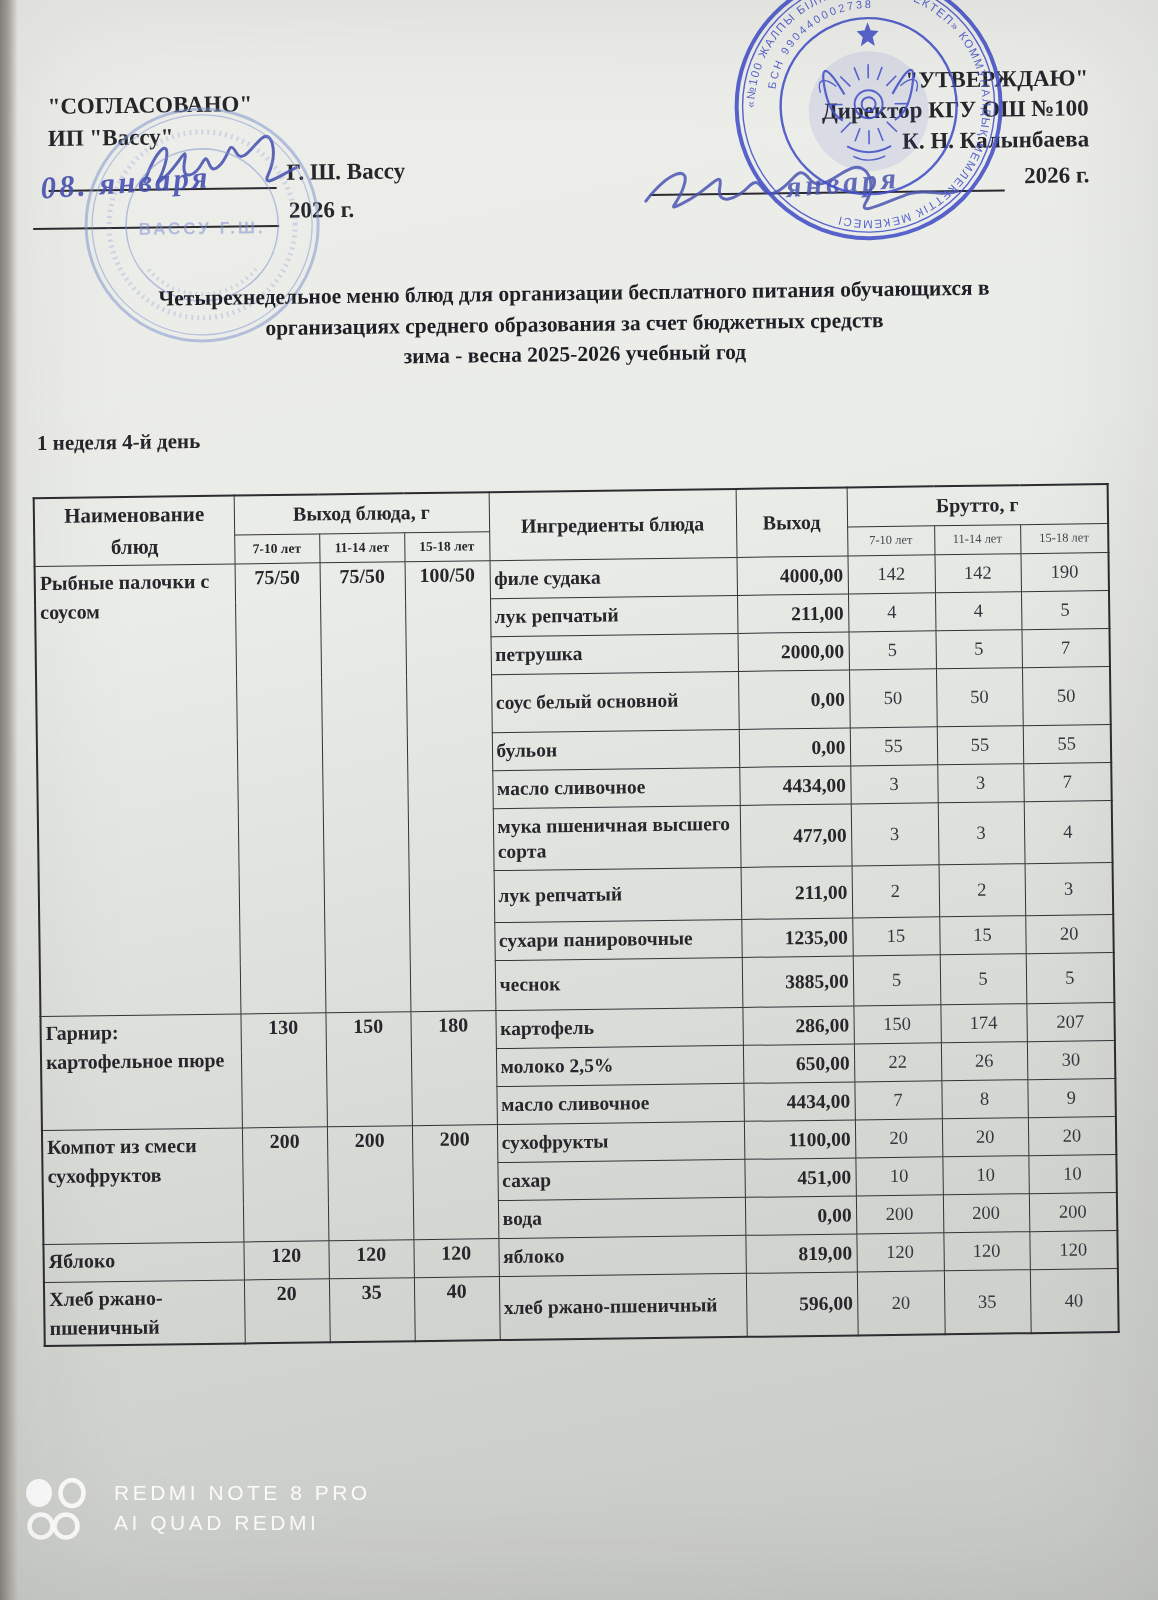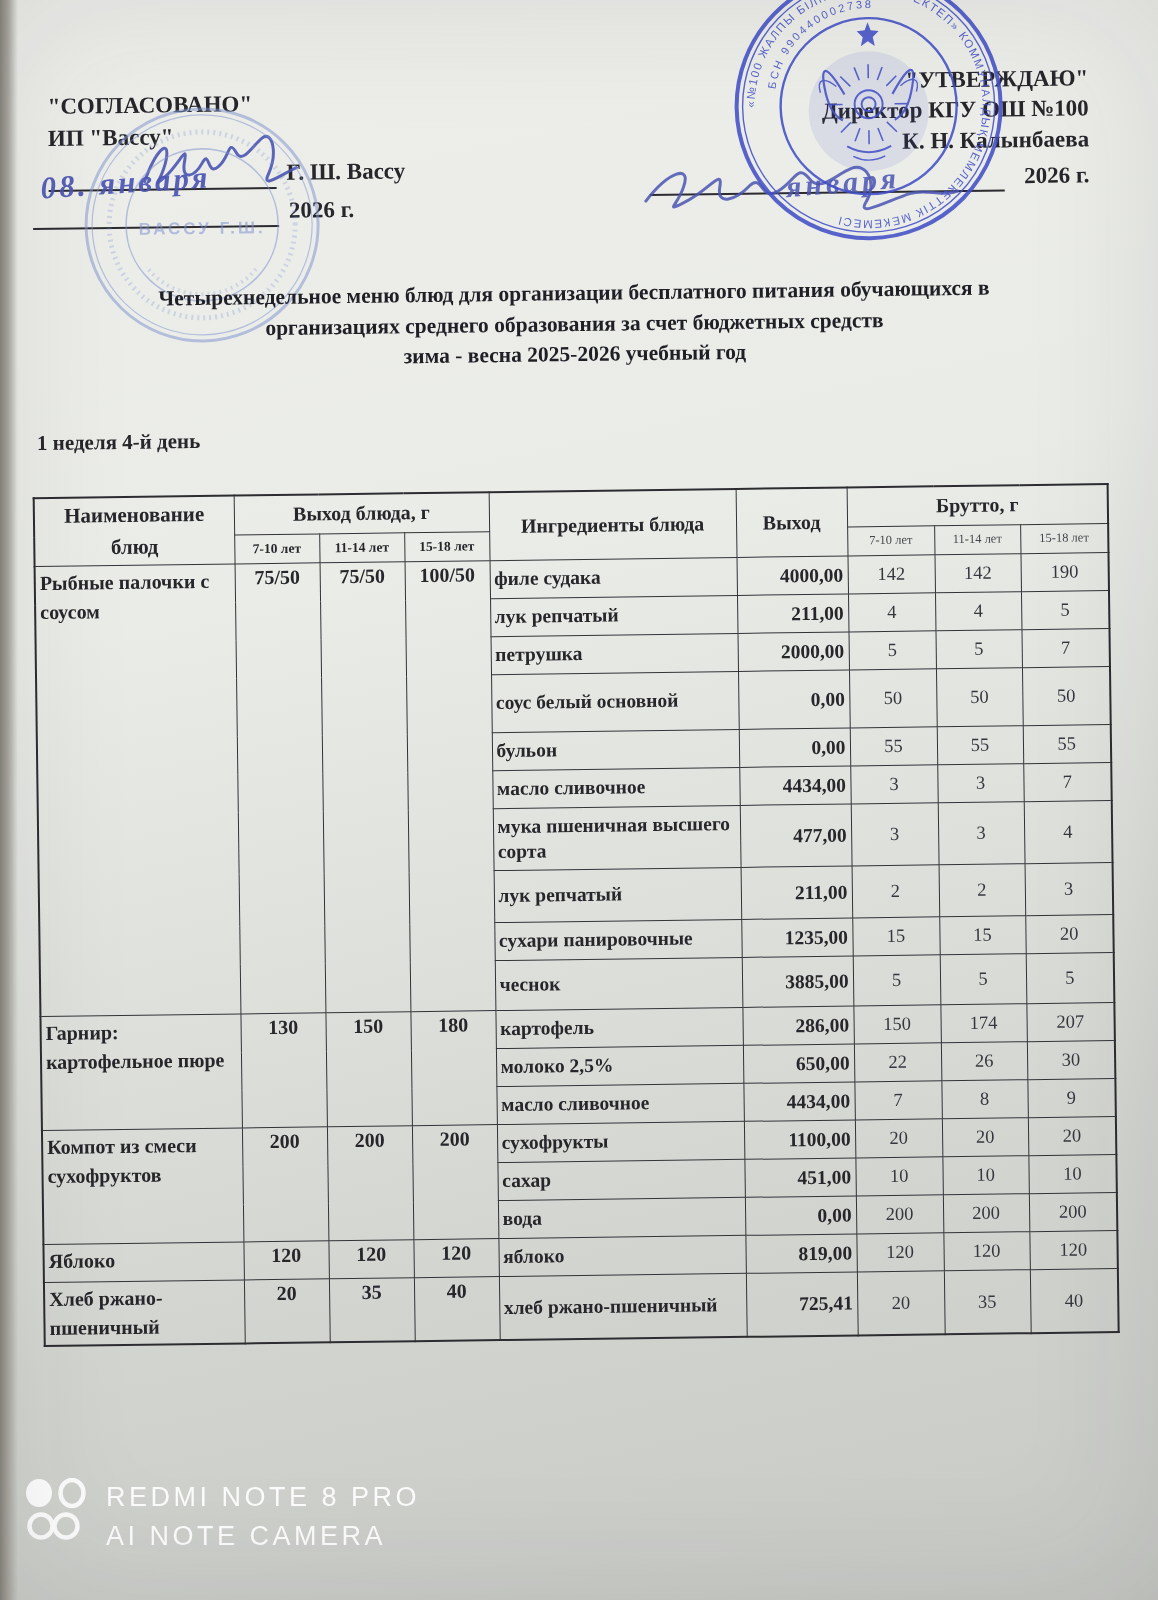--- a/index.html
+++ b/index.html
@@ -51,21 +51,21 @@
   tbody tr.h52{height:52px;} tbody tr.h50{height:50px;}
   td.c-name{font-weight:bold;font-size:20px;text-align:left;vertical-align:top;padding:4px 2px 2px 8px;line-height:1.45;}
   td.c-out{font-weight:bold;font-size:20px;text-align:center;vertical-align:top;padding-top:5px;}
   td.c-ing{font-weight:bold;text-align:left;padding-left:8px;line-height:1.25;}
   td.c-price{font-weight:bold;text-align:right;padding-right:16px;}
   td.c-brutto{font-weight:normal;text-align:center;font-size:18.5px;color:#36363e;}
 
   
   .watermark{position:absolute;left:24px;top:1478px;display:flex;align-items:flex-start;
     font-family:"Liberation Sans","DejaVu Sans",sans-serif;color:rgba(255,255,255,.93);}
-  .wm-text{margin-left:16px;font-size:27px;letter-spacing:3.5px;line-height:1.45;font-weight:400;}
+  .wm-text{margin-left:24px;font-size:21px;letter-spacing:3.5px;line-height:1.45;font-weight:400;}
 </style>
 </head>
 <body>
 
 <div class="photo">
   <div class="edge-strip"></div>
 
   <div class="content">
 
     <div class="appr-left">
@@ -327,34 +327,34 @@
             <td class="c-brutto">120</td>
             <td class="c-brutto">120</td>
             <td class="c-brutto">120</td>
           </tr>
           <tr>
             <td class="c-name" rowspan="1">Хлеб ржано-пшеничный</td>
             <td class="c-out" rowspan="1">20</td>
             <td class="c-out" rowspan="1">35</td>
             <td class="c-out" rowspan="1">40</td>
             <td class="c-ing">хлеб ржано-пшеничный</td>
-            <td class="c-price">725,41</td>
+            <td class="c-price">596,00</td>
             <td class="c-brutto">20</td>
             <td class="c-brutto">35</td>
             <td class="c-brutto">40</td>
           </tr>
         </tbody>
     </table>
   </div>
 
   <div class="watermark">
     <svg width="66" height="64" viewBox="0 0 66 64">
       <ellipse cx="15" cy="15" rx="13" ry="14" fill="rgba(255,255,255,.93)"></ellipse>
       <ellipse cx="48" cy="15" rx="11.5" ry="13" fill="none" stroke="rgba(255,255,255,.93)" stroke-width="4.5"></ellipse>
       <circle cx="17" cy="48" r="11.5" fill="none" stroke="rgba(255,255,255,.93)" stroke-width="4.5"></circle>
       <circle cx="42" cy="48" r="11.5" fill="none" stroke="rgba(255,255,255,.93)" stroke-width="4.5"></circle>
     </svg>
     <div class="wm-text">
       <div>REDMI NOTE 8 PRO</div>
-      <div>AI NOTE CAMERA</div>
+      <div>AI QUAD REDMI</div>
     </div>
   </div>
 </div>
 
 </body></html>

